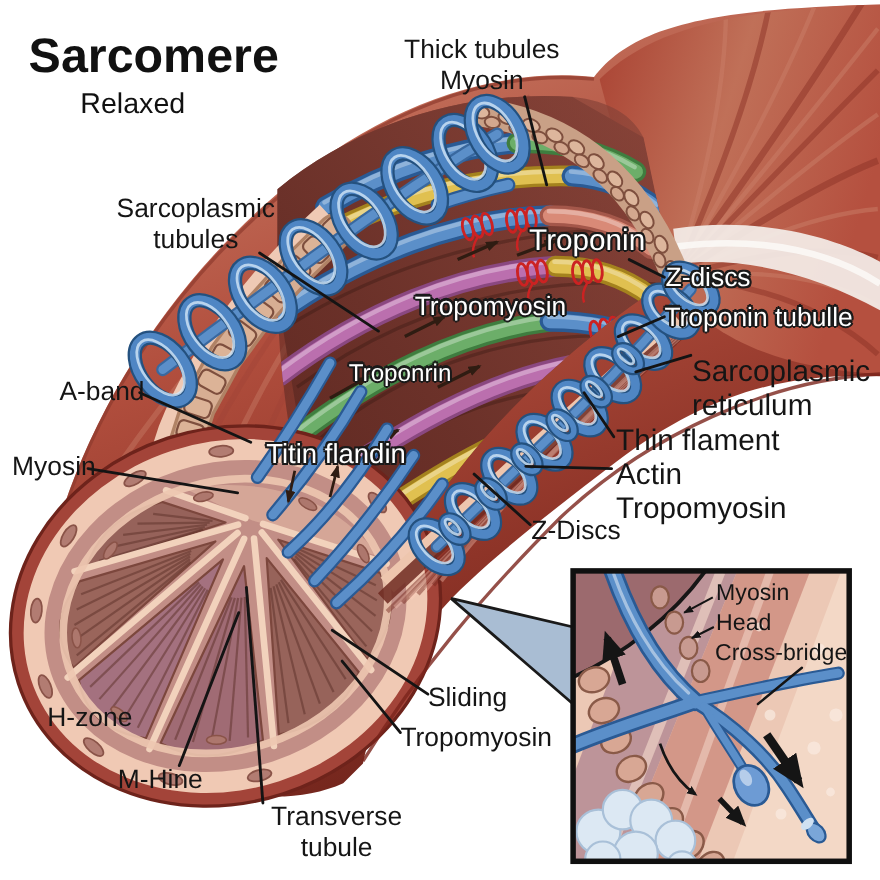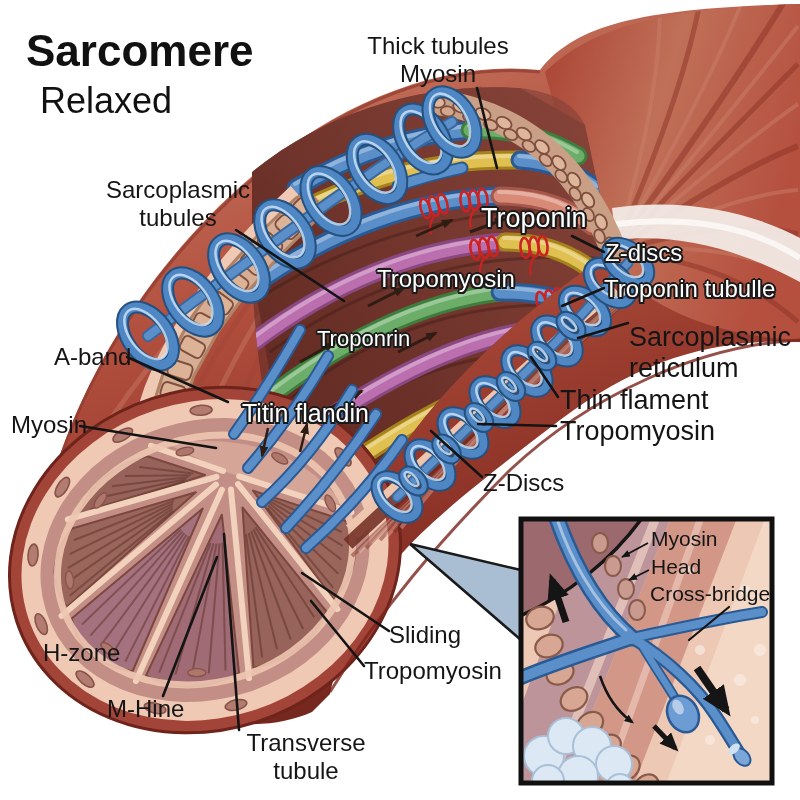--- a/index.html
+++ b/index.html
@@ -5,21 +5,21 @@
   html,body{margin:0;padding:0;background:#fff;}
   .stage{position:relative;width:800px;height:800px;background:#fff;overflow:hidden;
          font-family:"Liberation Sans",sans-serif;}
   .stage svg{position:absolute;left:0;top:0;}
   .lbl{position:absolute;color:#151515;font-size:24px;line-height:1.15;white-space:nowrap;}
   .ctr{text-align:center;}
   .olbl{color:#fff;font-weight:500;
     text-shadow:2px 0 0 #1a1a1a,-2px 0 0 #1a1a1a,0 2px 0 #1a1a1a,0 -2px 0 #1a1a1a,
       1.5px 1.5px 0 #1a1a1a,-1.5px 1.5px 0 #1a1a1a,1.5px -1.5px 0 #1a1a1a,-1.5px -1.5px 0 #1a1a1a;}
   .title{font-size:44px;font-weight:bold;color:#111;}
-  .sub{font-size:36px;color:#111;}
+  .sub{font-size:26px;color:#111;margin-left:33px;}
   .fs21{font-size:21px;} .fs23{font-size:27px;} .fs25{font-size:25px;} .fs27{font-size:22px;}
 </style>
 </head>
 <body>
 
 <div class="stage">
 <svg width="800" height="800" viewBox="0 0 800 800">
   <defs>
     <linearGradient id="fiberGrad" x1="0" y1="0" x2="0.35" y2="1">
       <stop offset="0" stop-color="#cf8a72"></stop>
@@ -540,20 +540,21 @@
 <div class="lbl fs23" style="left:629px;top:322px;">
   <div>Sarcoplasmic</div>
   <div>reticulum</div>
 </div>
 
 <div class="lbl" style="left:54px;top:343px;">A-band</div>
 <div class="lbl olbl fs25" style="left:242px;top:399px;">Titin flandin</div>
 
 <div class="lbl fs23" style="left:560px;top:385px;">
   <div>Thin flament</div>
+  <div>Actin</div>
   <div>Tropomyosin</div>
 </div>
 
 <div class="lbl" style="left:11px;top:411px;">Myosin</div>
 <div class="lbl" style="left:483px;top:469px;">Z-Discs</div>
 <div class="lbl" style="left:43px;top:639px;">H-zone</div>
 <div class="lbl" style="left:107px;top:695px;">M-Hine</div>
 <div class="lbl" style="left:389px;top:621px;">Sliding</div>
 <div class="lbl" style="left:364px;top:657px;">Tropomyosin</div>
 

